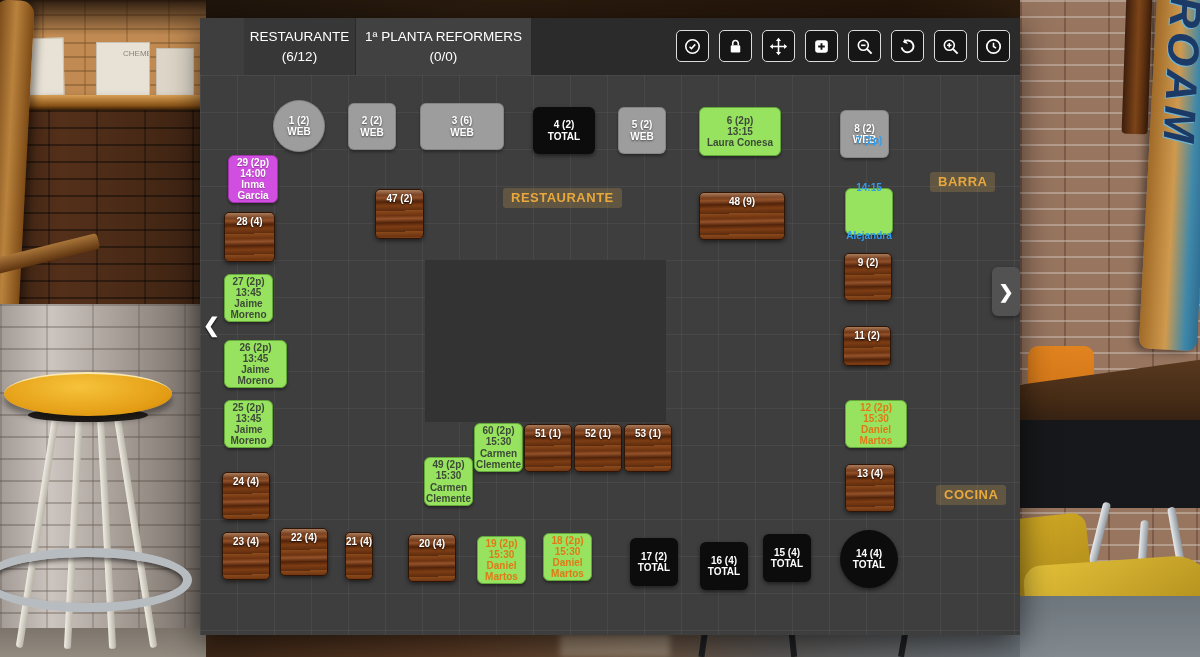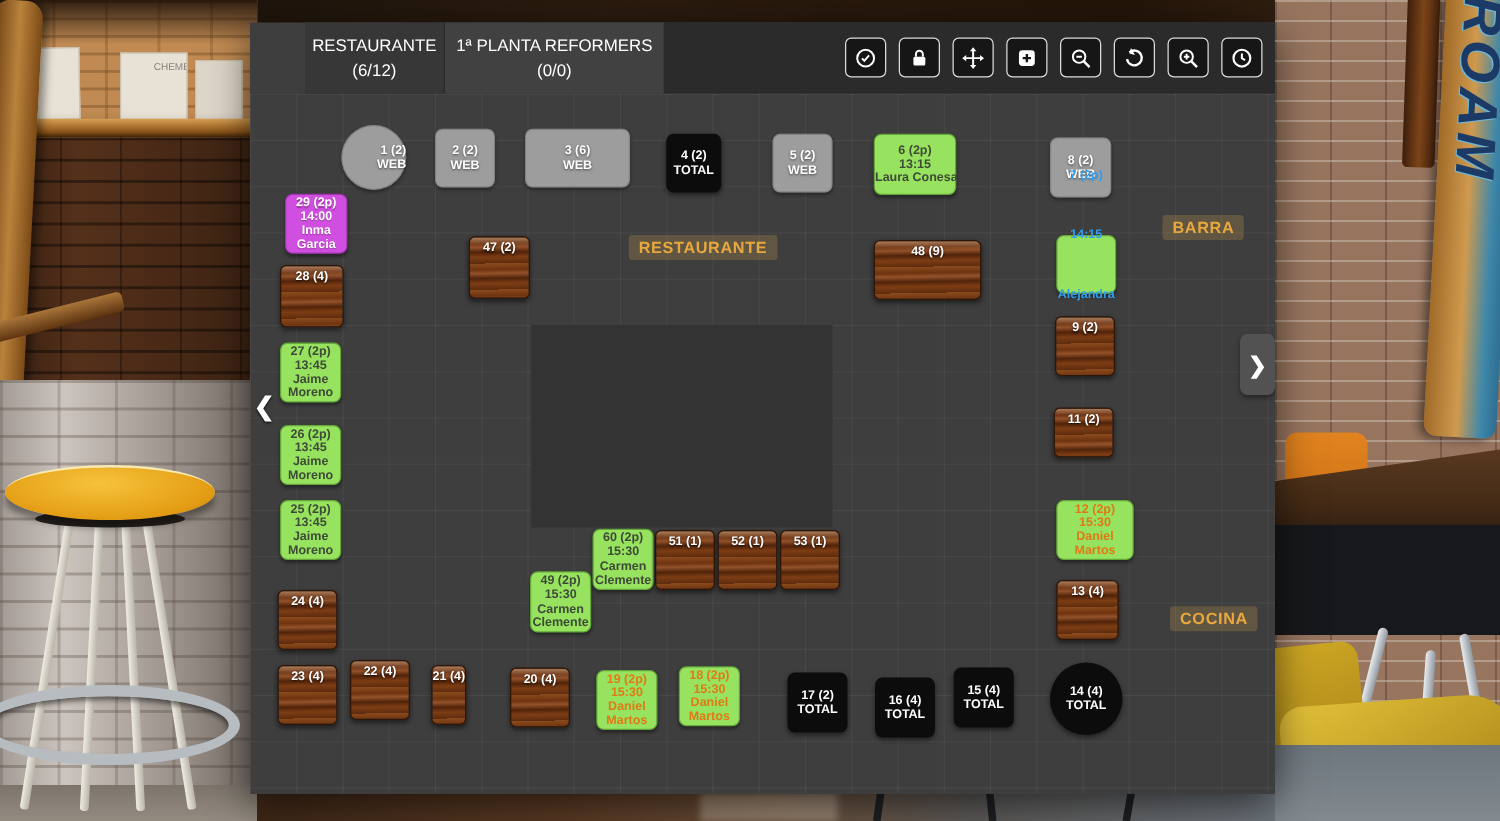--- a/index.html
+++ b/index.html
@@ -263,41 +263,41 @@
     </div>
     <div id="floor" class="floor">
       <div class="center-block"></div>
       <div class="nav-left">❮</div>
       <div class="nav-right">
           <span>❯</span>
         </div>
     <div class="zone-label" style="left: 303px; top: 113px;">RESTAURANTE</div>
         <div class="zone-label" style="left: 730px; top: 97px;">BARRA</div>
         <div class="zone-label" style="left: 736px; top: 410px;">COCINA</div>
-        <div class="table t-web t-circle" style="left: 73px; top: 25px; width: 52px; height: 52px; text-align: right;">
+        <div class="table t-web t-circle" style="left: 73px; top: 25px; width: 52px; height: 52px;">
           <div class="ln">1 (2)</div>
           <div class="ln">WEB</div>
         </div>
         <div class="table t-web" style="left: 148px; top: 28px; width: 48px; height: 47px;">
           <div class="ln">2 (2)</div>
           <div class="ln">WEB</div>
         </div>
         <div class="table t-web" style="left: 220px; top: 28px; width: 84px; height: 47px;">
           <div class="ln">3 (6)</div>
           <div class="ln">WEB</div>
         </div>
-        <div class="table t-total" style="left: 333px; top: 32px; width: 44px; height: 47px;">
+        <div class="table t-total" style="left: 333px; top: 32px; width: 62px; height: 47px;">
           <div class="ln">4 (2)</div>
           <div class="ln">TOTAL</div>
         </div>
         <div class="table t-web" style="left: 418px; top: 32px; width: 48px; height: 47px;">
           <div class="ln">5 (2)</div>
           <div class="ln">WEB</div>
         </div>
-        <div class="table t-green txt-dark" style="left: 499px; top: 32px; width: 66px; height: 49px;">
+        <div class="table t-green txt-dark" style="left: 499px; top: 32px; width: 82px; height: 49px;">
           <div class="ln">6 (2p)</div>
           <div class="ln">13:15</div>
           <div class="ln">Laura Conesa</div>
         </div>
         <div class="table t-web" style="left: 640px; top: 35px; width: 49px; height: 48px;">
           <div class="ln">8 (2)</div>
           <div class="ln">WEB</div>
         </div>
         <div class="table t-purple" style="left: 28px; top: 80px; width: 50px; height: 48px;">
           <div class="ln">29 (2p)</div>
@@ -325,21 +325,21 @@
         </div>
         <div class="table t-green txt-dark" style="left: 24px; top: 199px; width: 49px; height: 48px;">
           <div class="ln">27 (2p)</div>
           <div class="ln">13:45</div>
           <div class="ln">Jaime</div>
           <div class="ln">Moreno</div>
         </div>
         <div class="table t-wood" style="left: 643px; top: 251px; width: 48px; height: 40px;">
           <div class="ln">11 (2)</div>
         </div>
-        <div class="table t-green txt-dark" style="left: 24px; top: 265px; width: 49px; height: 48px;">
+        <div class="table t-green txt-dark" style="left: 24px; top: 265px; width: 63px; height: 48px;">
           <div class="ln">26 (2p)</div>
           <div class="ln">13:45</div>
           <div class="ln">Jaime</div>
           <div class="ln">Moreno</div>
         </div>
         <div class="table t-green txt-dark" style="left: 24px; top: 325px; width: 49px; height: 48px;">
           <div class="ln">25 (2p)</div>
           <div class="ln">13:45</div>
           <div class="ln">Jaime</div>
           <div class="ln">Moreno</div>

